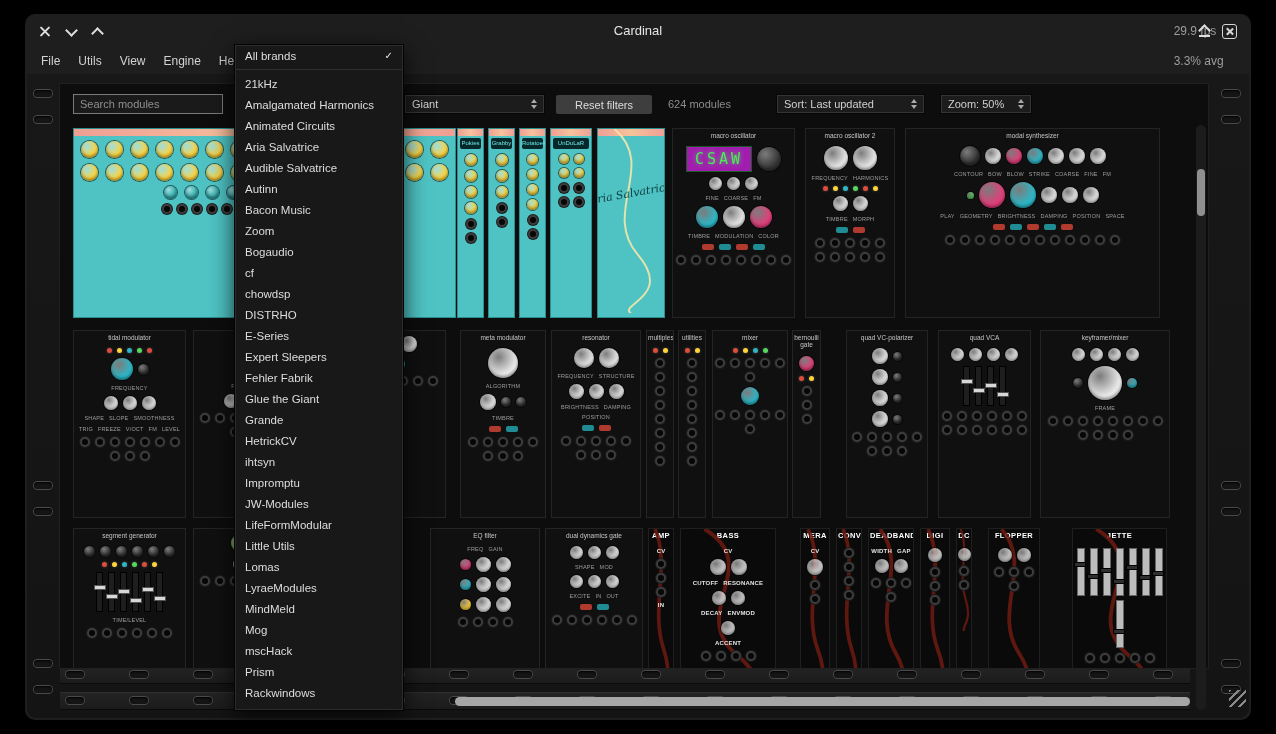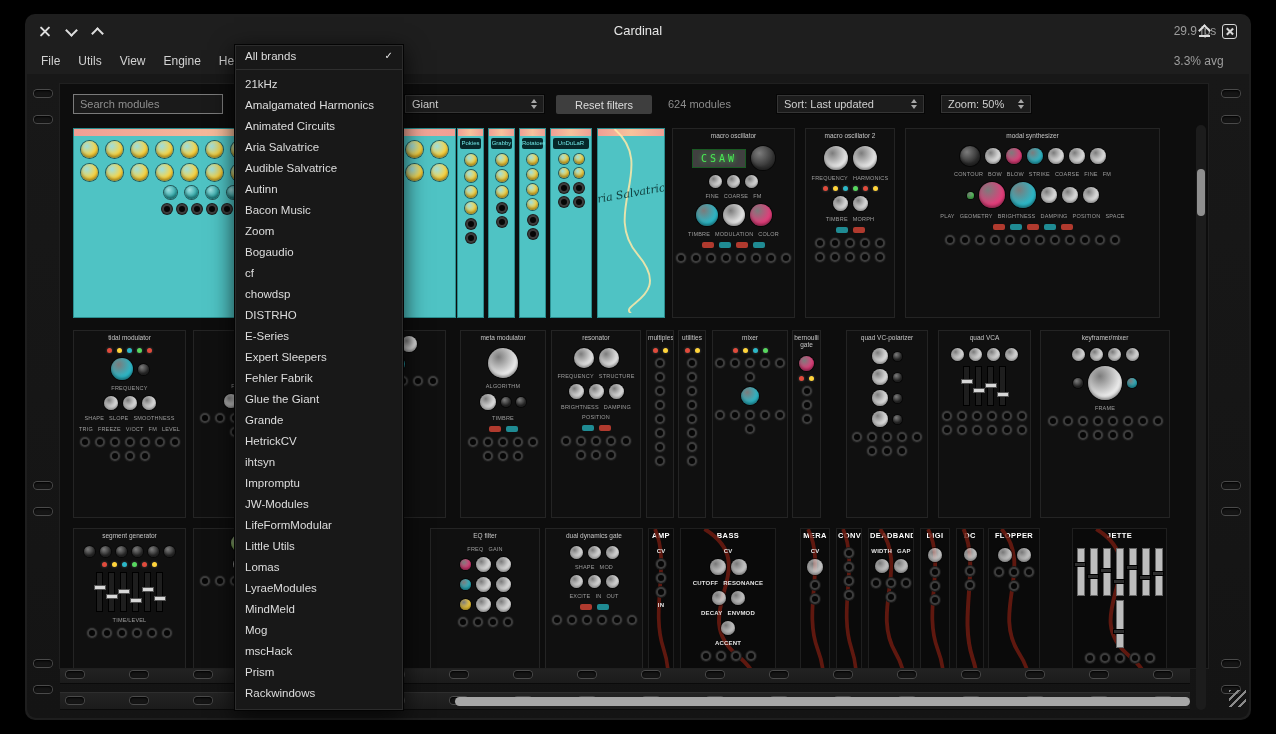--- a/index.html
+++ b/index.html
@@ -56,21 +56,21 @@
   .aria-band{height:7px;background:linear-gradient(90deg,#ef9f95,#f6c39c,#ef9f95);flex:0 0 auto;}
   .m-title{flex:0 0 auto;text-align:center;font-size:6.5px;line-height:1.15;color:#c6c6c6;padding:3px 1px 2px;}
   .aria .m-title{background:#06282a;color:#6fe2e2;margin:2px 2px 0;border-radius:2px;font-size:6px;padding:2px 0;}
   .autinn .m-title{color:#fff;font-weight:bold;font-size:7.5px;letter-spacing:.4px;}
   .m-body{flex:1;display:flex;flex-direction:column;gap:5px;padding:5px 2px;align-items:center;position:relative;z-index:1;}
   .sec{display:flex;flex-wrap:wrap;gap:5px;row-gap:4px;align-items:center;justify-content:center;width:100%;}
   .knob{border-radius:50%;flex:0 0 auto;box-shadow:inset 0 -2px 3px rgba(0,0,0,.4),0 0 0 1px rgba(0,0,0,.55);}
   .jack{width:10px;height:10px;border-radius:50%;background:#060606;border:2px solid #3d3d3d;box-sizing:border-box;box-shadow:0 0 0 1px #1c1c1c;flex:0 0 auto;}
   .label-chip{font-size:5.5px;color:#9d9d9d;letter-spacing:.2px;white-space:nowrap;}
   .autinn .label-chip{color:#e3e3e3;font-weight:bold;font-size:6px;}
-  .lcd{background:#404040;border:1px solid #1b5a24;color:#4bec55;font-family:"DejaVu Sans Mono",monospace;font-size:10px;letter-spacing:3px;padding:3px 8px;text-shadow:0 0 5px rgba(64,255,80,.8);}
+  .lcd{background:#a21caf;border:1px solid #1b5a24;color:#4bec55;font-family:"DejaVu Sans Mono",monospace;font-size:15px;letter-spacing:3px;padding:3px 8px;text-shadow:0 0 5px rgba(64,255,80,.8);}
   .led{width:5px;height:5px;border-radius:50%;flex:0 0 auto;box-shadow:0 0 3px rgba(255,255,255,.25);}
   .chip{width:12px;height:6px;border-radius:2px;flex:0 0 auto;}
   .slider{width:5px;height:38px;background:#1e1e1e;border:1px solid #000;position:relative;flex:0 0 auto;}
   .slider i{position:absolute;left:-3.5px;width:12px;height:5px;background:#d8d8d8;border:1px solid #555;box-sizing:border-box;}
   .slider.silver{width:6px;height:46px;background:#bdbdbd;border:1px solid #666;}
   .slider.silver i{background:#2e2e2e;border-color:#000;}
   .sig{font-family:"DejaVu Serif",serif;font-style:italic;color:#10403f;font-size:11px;transform:rotate(-10deg);margin-top:46px;white-space:nowrap;}
   .deco-svg{position:absolute;inset:0;z-index:0;pointer-events:none;}
 
   
@@ -1109,21 +1109,21 @@
             <div class="sec">
               <span class="knob" style="width: 14px; height: 14px; background: radial-gradient(circle at 35% 30%, rgba(255, 255, 255, 0.45), rgb(207, 207, 207) 62%);"></span>
             </div>
             <div class="sec">
               <span class="jack"></span>
               <span class="jack"></span>
               <span class="jack"></span>
             </div>
           </div>
         </div>
-        <div class="module autinn" style="left: 896px; top: 444px; width: 28px; height: 190px;">
+        <div class="module autinn" style="left: 896px; top: 444px; width: 16px; height: 190px;">
           <svg class="deco-svg" viewBox="0 0 26 190">
             <path d="M 6.5 0 C 23.400000000000002 38, 1.3 85.5, 15.6 129.20000000000002 S 7.8 180.5, 13 190" fill="none" stroke="#6e1b10" stroke-width="4" opacity=".85"></path>
           </svg>
           <div class="m-title">DC</div>
           <div class="m-body">
             <div class="sec">
               <span class="knob" style="width: 13px; height: 13px; background: radial-gradient(circle at 35% 30%, rgba(255, 255, 255, 0.45), rgb(207, 207, 207) 62%);"></span>
             </div>
             <div class="sec">
               <span class="jack"></span>

